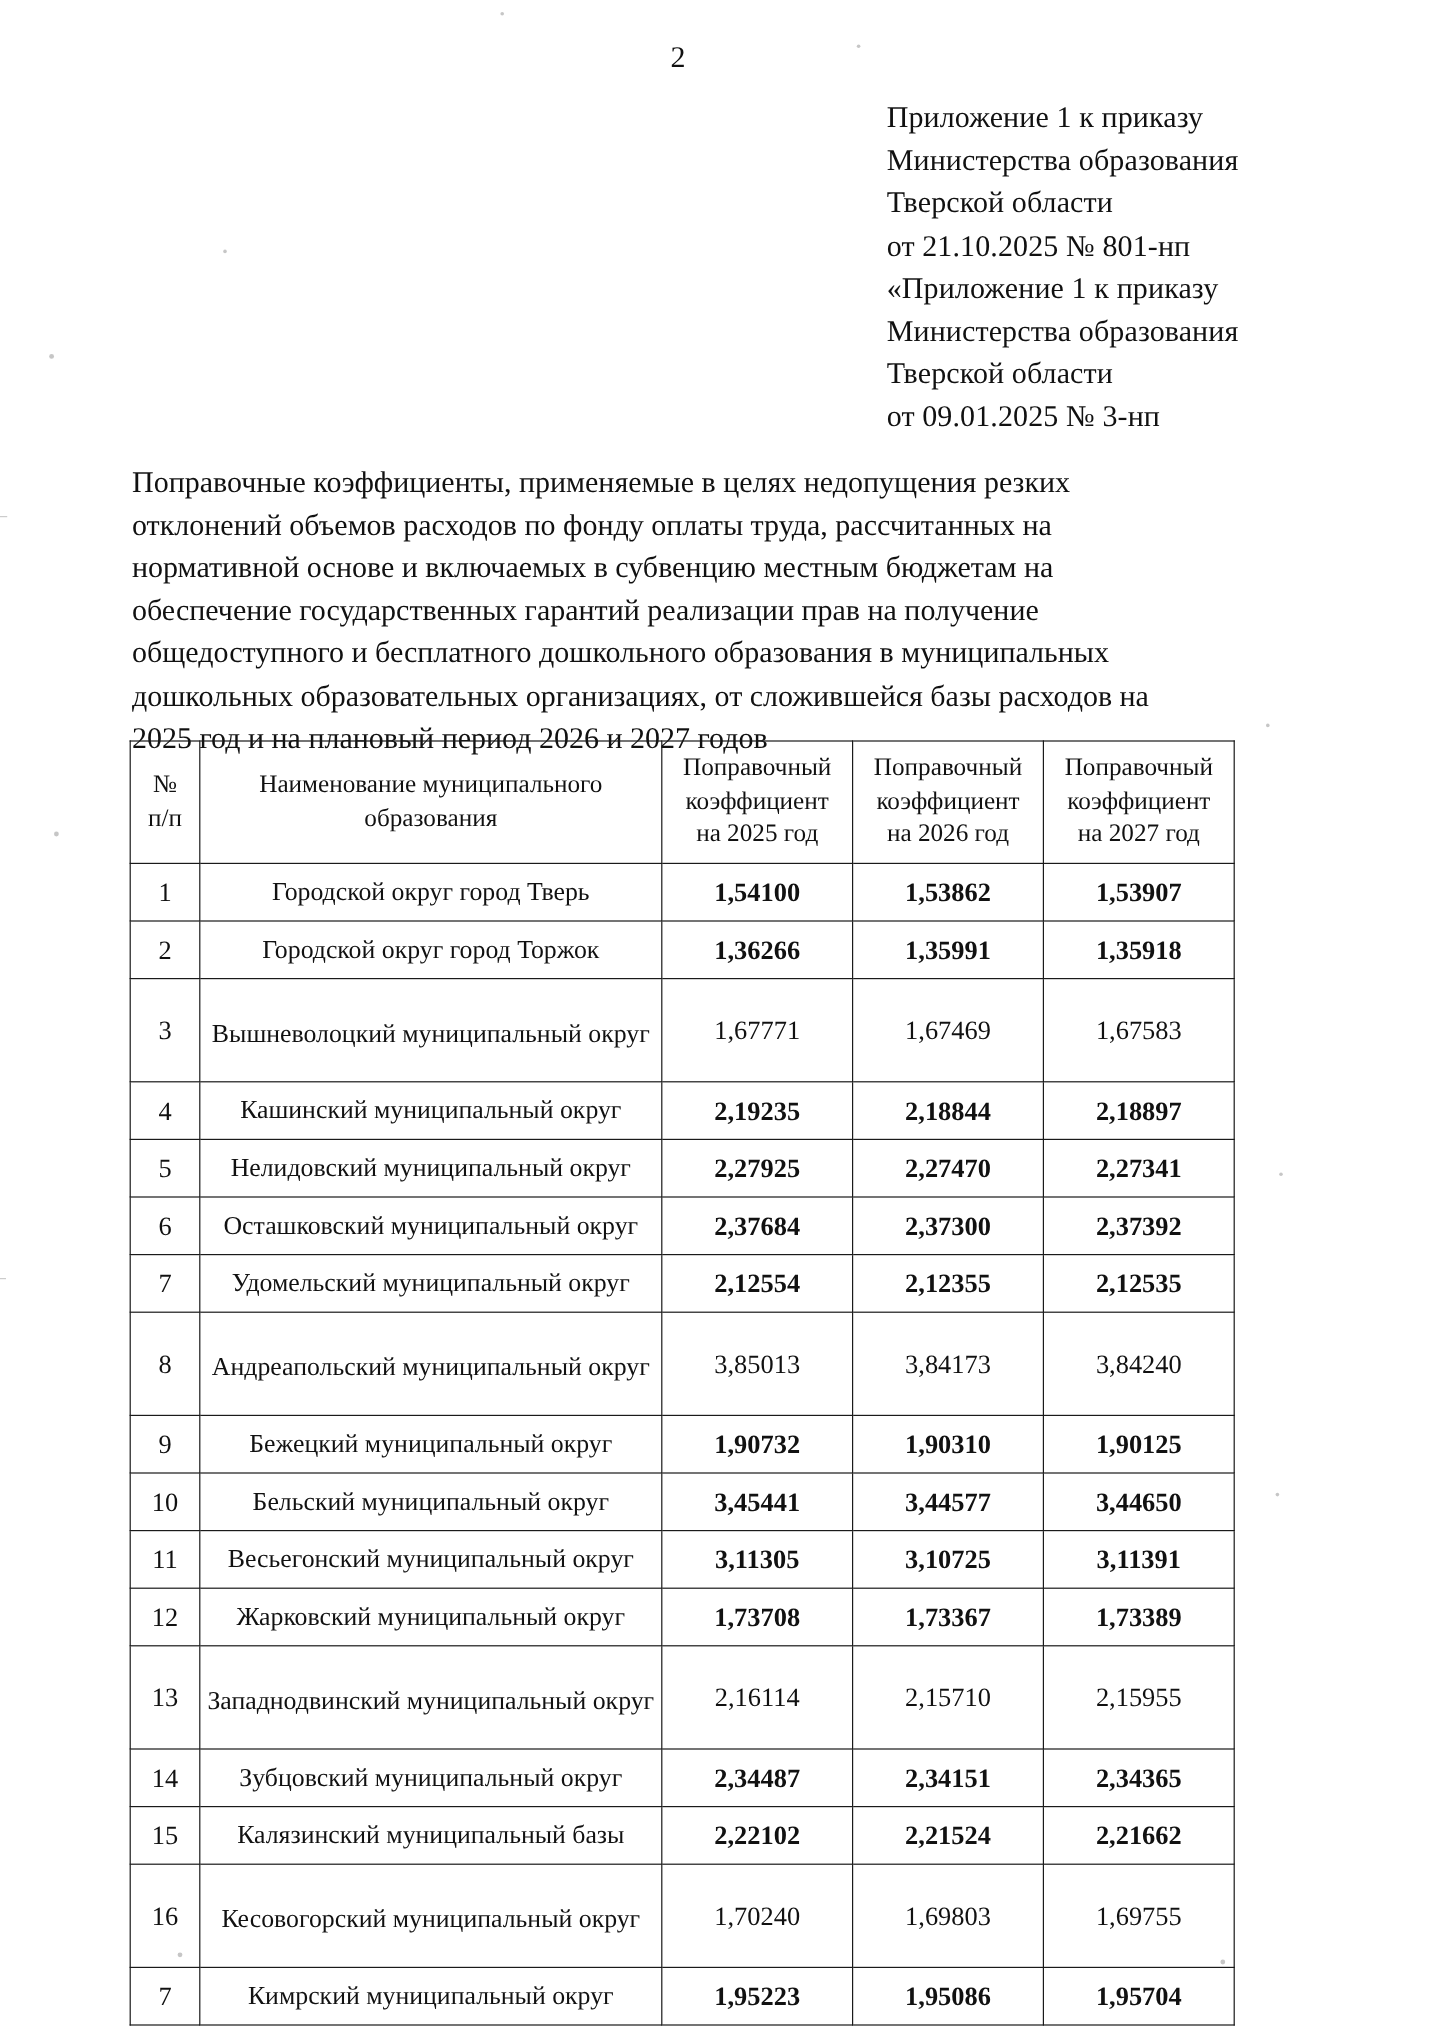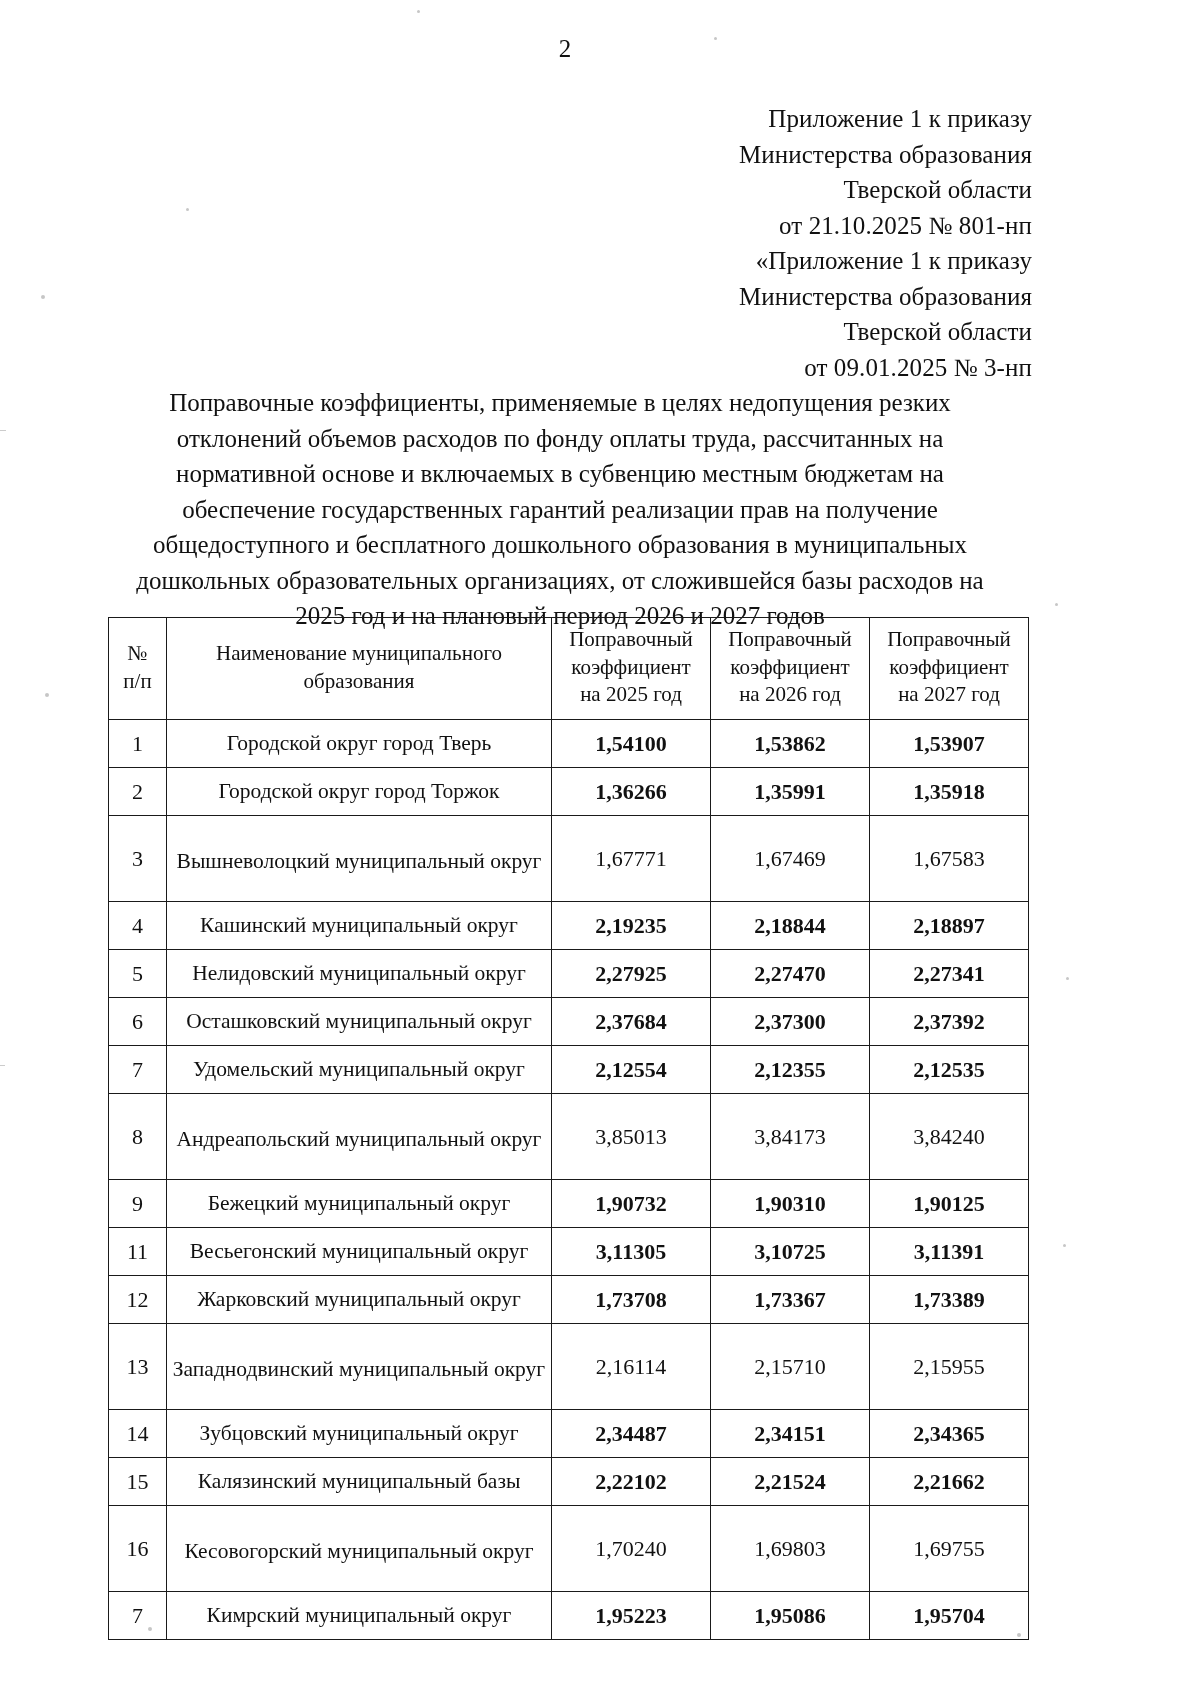--- a/index.html
+++ b/index.html
@@ -29,36 +29,35 @@
     left: 0;
     width: 1130px;
     text-align: center;
     font-size: 25px;
     line-height: 1;
   }
 
   
   .doc-header {
     position: absolute;
-    top: 101px;
+    top: 81px;
     right: 168px;
-    text-align: right;
     font-size: 25px;
     line-height: 1.42;
     white-space: nowrap;
   }
   .doc-header div { letter-spacing: 0.1px; }
 
   
   .doc-title {
     position: absolute;
     top: 385px;
     left: 110px;
     width: 900px;
-    text-align: center;
+    text-align: left;
     font-size: 25px;
     line-height: 1.42;
   }
 
   
   .tbl-wrap {
     position: absolute;
     top: 617px;
     left: 108px;
     width: 920px;
@@ -253,20 +252,27 @@
             <td class="val">3,84240</td>
           </tr>
           <tr class="single">
             <td class="num single">9</td>
             <td class="name">Бежецкий  муниципальный  округ</td>
             <td class="val">1,90732</td>
             <td class="val">1,90310</td>
             <td class="val">1,90125</td>
           </tr>
           <tr class="single">
+            <td class="num single">10</td>
+            <td class="name">Бельский  муниципальный  округ</td>
+            <td class="val">3,45441</td>
+            <td class="val">3,44577</td>
+            <td class="val">3,44650</td>
+          </tr>
+          <tr class="single">
             <td class="num single">11</td>
             <td class="name">Весьегонский  муниципальный  округ</td>
             <td class="val">3,11305</td>
             <td class="val">3,10725</td>
             <td class="val">3,11391</td>
           </tr>
           <tr class="single">
             <td class="num single">12</td>
             <td class="name">Жарковский муниципальный  округ</td>
             <td class="val">1,73708</td>

